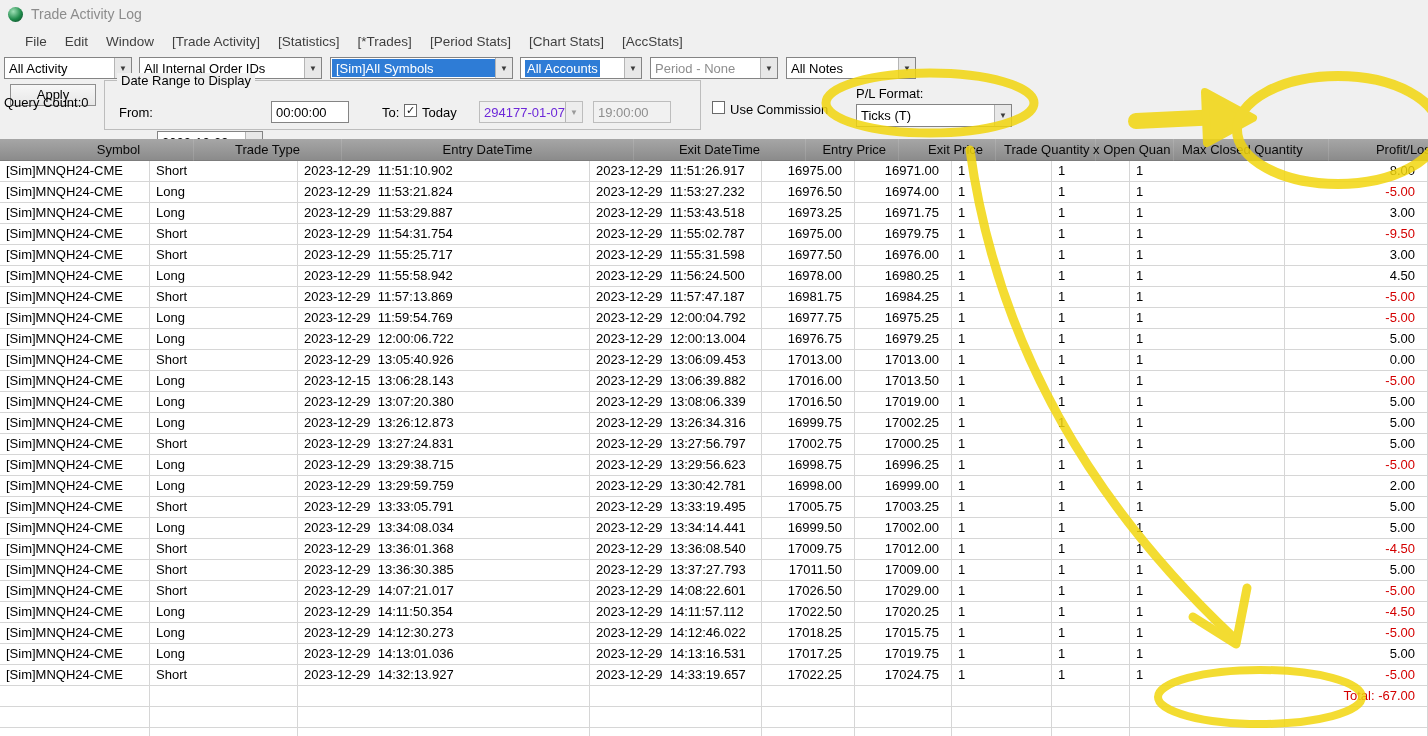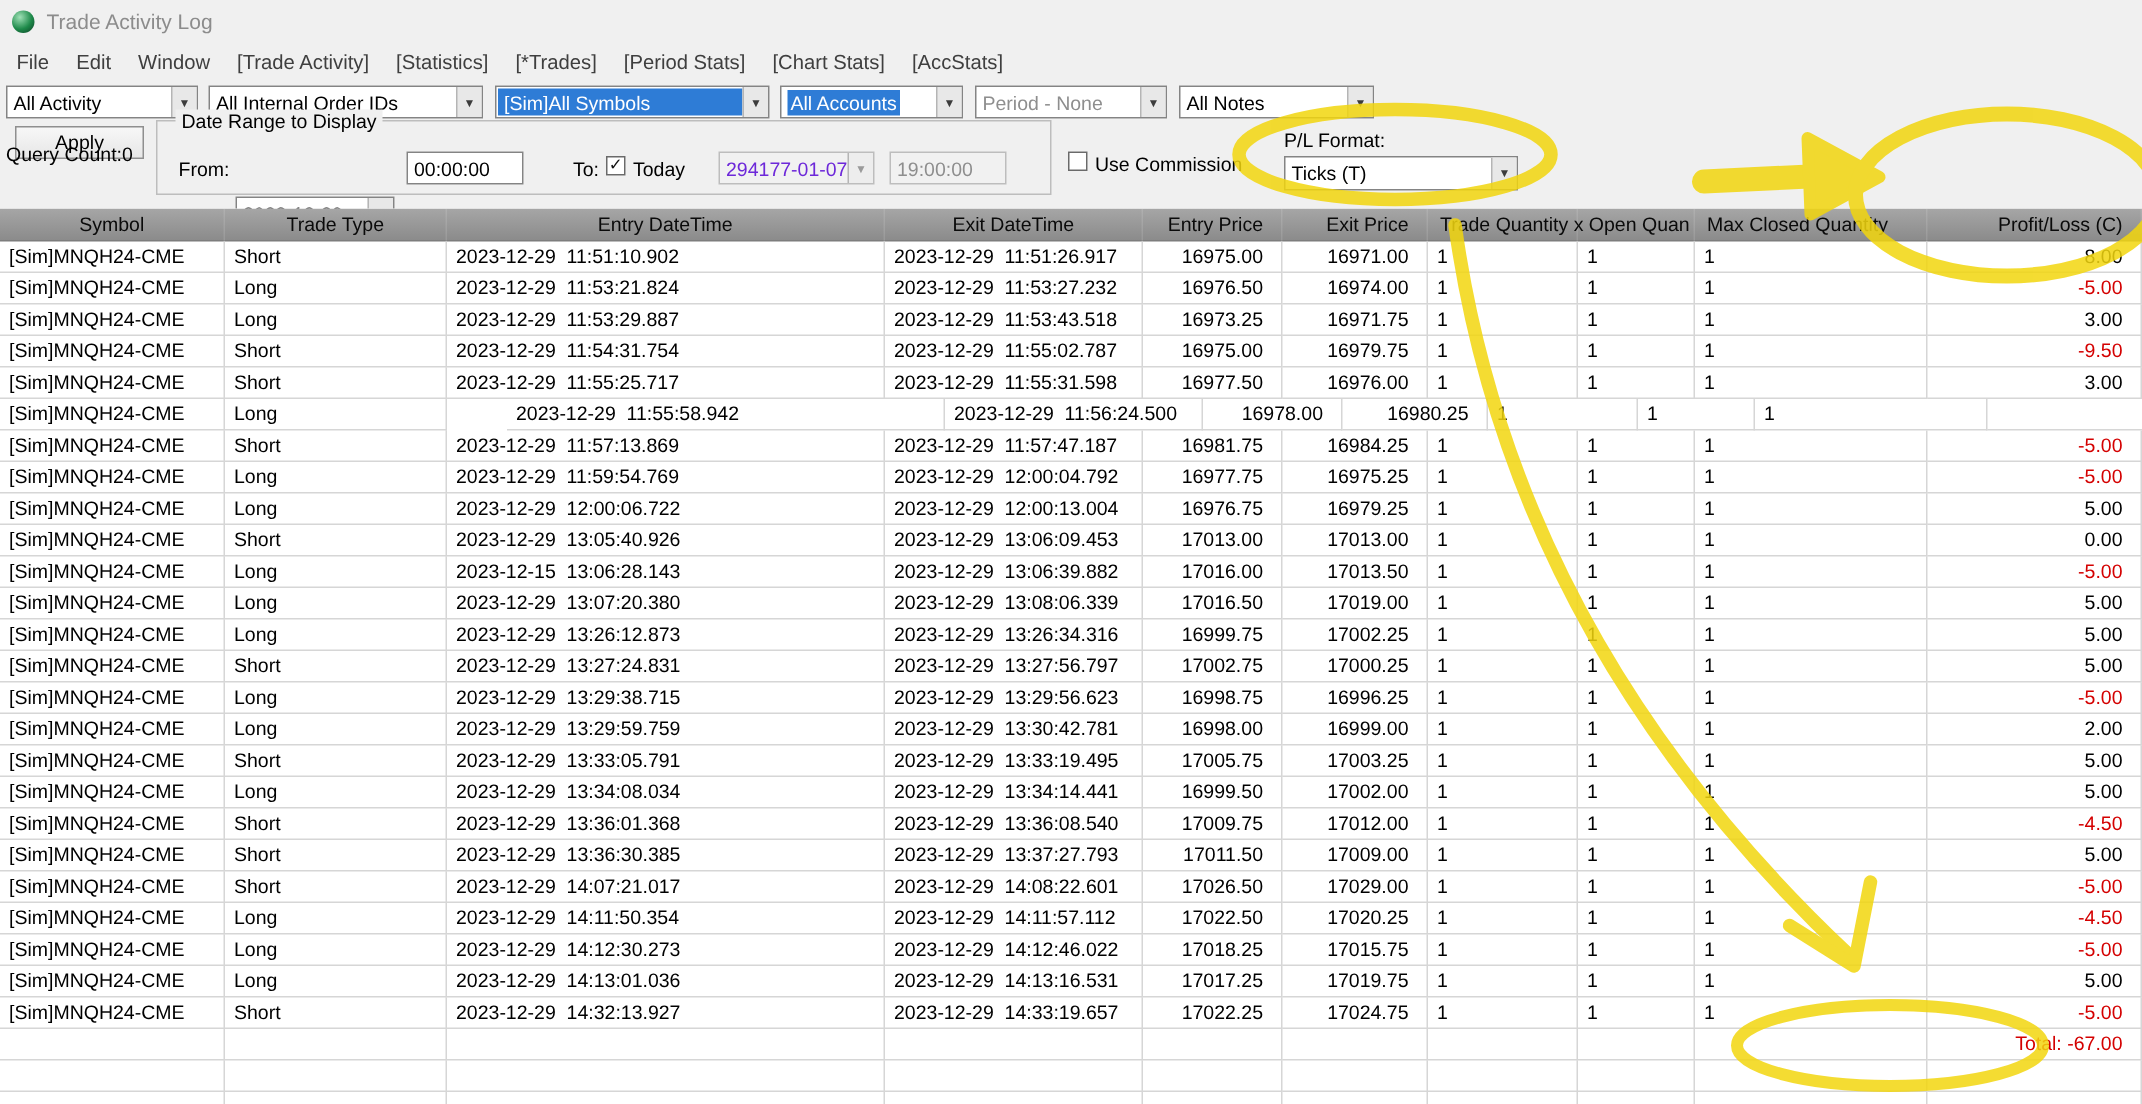--- a/index.html
+++ b/index.html
@@ -8,21 +8,21 @@
 
   .window { position:relative; width:1428px; height:736px; background:#f0f0f0; overflow:hidden; }
 
   
   .titlebar { position:absolute; top:0; left:0; right:0; height:28px; background:#f0f0f0; display:flex; align-items:center; padding-left:8px; gap:8px; }
   .app-icon { width:15px; height:15px; border-radius:50%;
     background:radial-gradient(circle at 35% 30%, #9fe0b6, #1e8a4a 55%, #0b3b22); }
   .title-text { font-size:14px; color:#8c8c8c; }
 
   
-  .menubar { position:absolute; top:28px; left:0; right:0; height:27px; display:flex; align-items:center; padding-left:2px; }
+  .menubar { position:absolute; top:28px; left:0; right:0; height:27px; display:flex; align-items:center; padding-left:16px; }
   .menu-item { font-size:13.5px; color:#3f3f3f; padding:4px 9px; white-space:nowrap; cursor:default; }
 
   
   .toolbar { position:absolute; top:55px; left:0; right:0; height:84px; background:#f0f0f0; font-size:13px; color:#000; }
   .combo { position:absolute; top:2px; height:22px; background:#fff; border:1px solid #848484; display:flex; align-items:stretch; }
   .combo .txt { flex:1; display:flex; align-items:center; padding-left:4px; white-space:nowrap; overflow:hidden; font-size:13px; color:#000; }
   .combo .arrow { width:17px; flex:none; background:#e8e8e8; border-left:1px solid #b5b5b5; display:flex; align-items:center; justify-content:center; font-size:8px; color:#3c3c3c; }
   .combo.dim .txt { color:#8e8e8e; }
   .combo.disabled { background:#f1f1f1; border-color:#bdbdbd; }
   .combo.disabled .txt { color:#6d28d9; }
@@ -36,21 +36,21 @@
 
   .groupbox { position:absolute; left:104px; top:25px; width:597px; height:50px; border:1px solid #bdbdbd; }
   .groupbox .glabel { position:absolute; top:-8px; left:12px; background:#f0f0f0; padding:0 4px; font-size:13px; }
   .flabel { position:absolute; font-size:13px; white-space:nowrap; }
   .tinput { position:absolute; height:22px; border:1px solid #848484; background:#fff; font-family:"Liberation Sans",sans-serif; font-size:13px; padding-left:4px; color:#000; }
   .tinput.disabled { background:#f1f1f1; border-color:#bdbdbd; color:#8e8e8e; }
   .checkbox { position:absolute; width:13px; height:13px; background:#fff; border:1px solid #6a6a6a; font-size:11px; line-height:11px; text-align:center; color:#111; }
 
   
   .grid { position:absolute; top:139px; left:0; width:1428px; bottom:0; background:#fff; overflow:hidden; }
-  .thead { display:flex; height:22px; background:linear-gradient(#a6a6a6,#8b8b8b); border-bottom:1px solid #7d7d7d; }
+  .thead { display:flex; height:22px; background:linear-gradient(#a6a6a6,#8b8b8b); border-bottom:1px solid #7d7d7d;padding-left:44px; }
   .th { flex:none; height:22px; line-height:21px; font-size:13px; color:#0a0a0a; white-space:nowrap; overflow:visible; border-right:1px solid rgba(255,255,255,0.12); }
   .th.a-center { text-align:center; }
   .th.a-left { padding-left:8px; text-align:left; }
   .th.a-right { padding-right:12px; text-align:right; }
   .tr { display:flex; height:21px; }
   .td { flex:none; height:21px; line-height:20px; font-size:13px; color:#000; white-space:pre; overflow:hidden;
     border-right:1px solid #d6d6d6; border-bottom:1px solid #d6d6d6; }
   .td.a-left { padding-left:6px; text-align:left; }
   .td.a-right { padding-right:12px; text-align:right; }
   .neg { color:var(--negative,#d40000); }
@@ -213,21 +213,21 @@
           <div class="td a-right" style="width: 93px;">16977.50</div>
           <div class="td a-right" style="width: 97px;">16976.00</div>
           <div class="td a-left" style="width: 100px;">1</div>
           <div class="td a-left" style="width: 78px;">1</div>
           <div class="td a-left" style="width: 155px;">1</div>
           <div class="td a-right" style="width: 143px;">3.00</div>
         </div>
         <div class="tr">
           <div class="td a-left" style="width: 150px;">[Sim]MNQH24-CME</div>
           <div class="td a-left" style="width: 148px;">Long</div>
-          <div class="td a-left" style="width: 292px; margin-left: 40px;">2023-12-29  11:55:58.942</div>
+          <div class="td a-left" style="width: 292px;">2023-12-29  11:55:58.942</div>
           <div class="td a-left" style="width: 172px;">2023-12-29  11:56:24.500</div>
           <div class="td a-right" style="width: 93px;">16978.00</div>
           <div class="td a-right" style="width: 97px;">16980.25</div>
           <div class="td a-left" style="width: 100px;">1</div>
           <div class="td a-left" style="width: 78px;">1</div>
           <div class="td a-left" style="width: 155px;">1</div>
           <div class="td a-right" style="width: 143px;">4.50</div>
         </div>
         <div class="tr">
           <div class="td a-left" style="width: 150px;">[Sim]MNQH24-CME</div>

